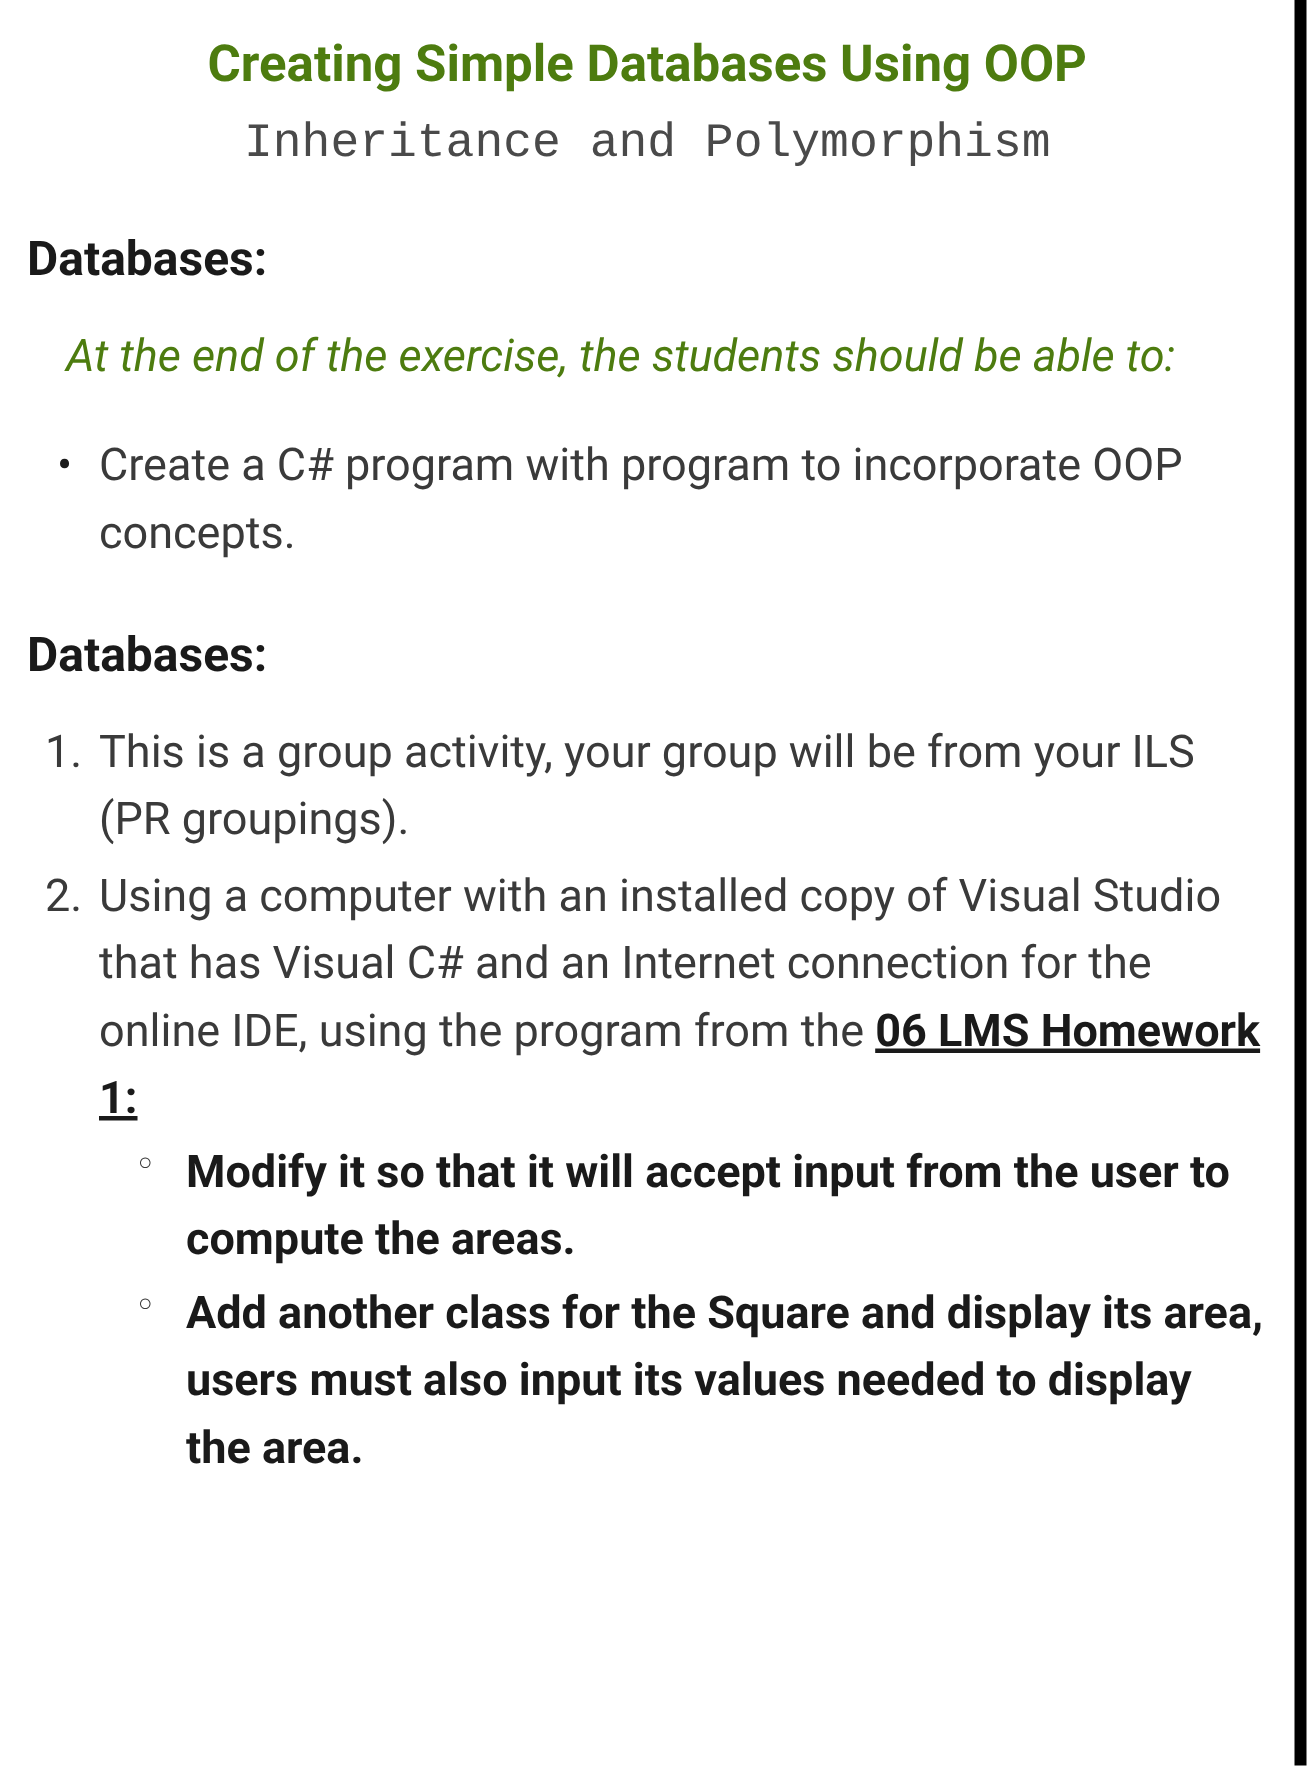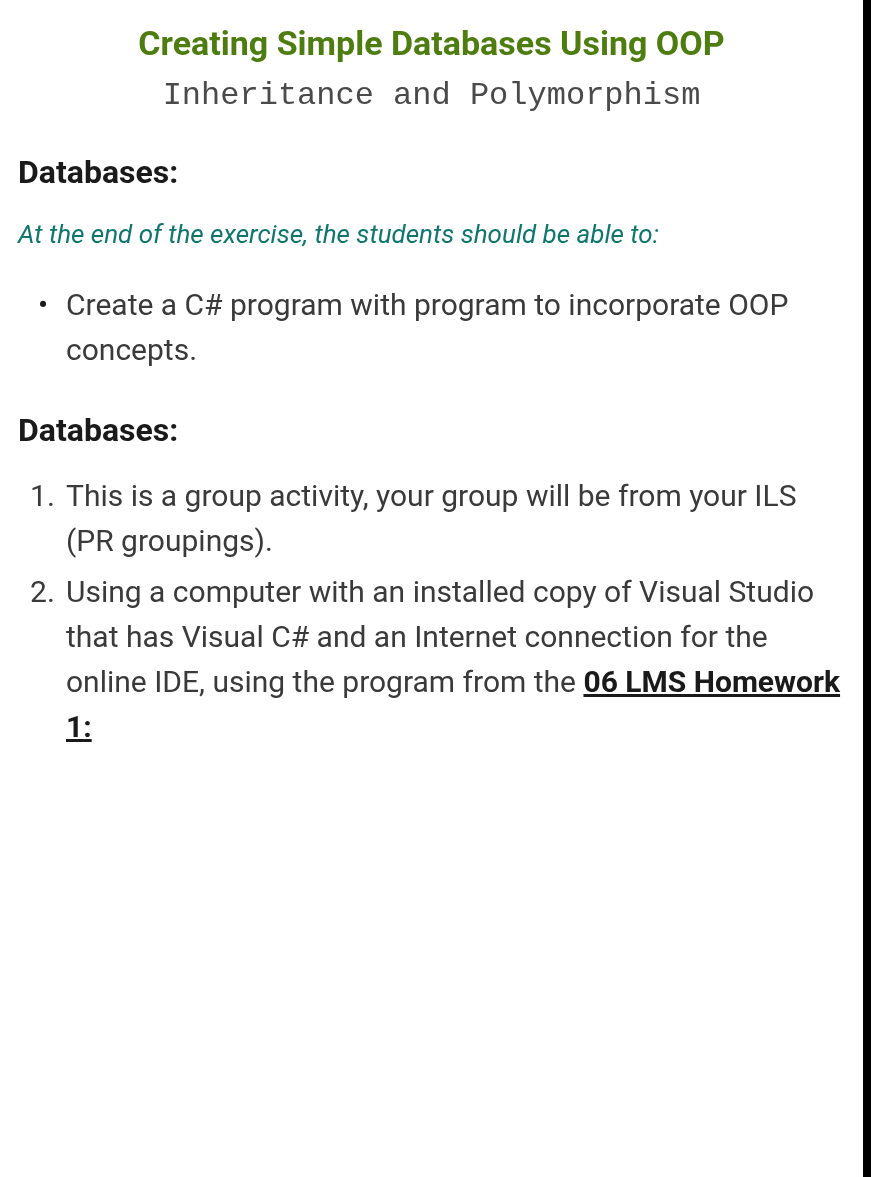--- a/index.html
+++ b/index.html
@@ -33,24 +33,25 @@
       font-family: Liberation Mono, monospace;
     }
     .section-heading {
       font-weight: 700;
       font-size: 32px;
       color: #1a1a1a;
       margin-bottom: 20px;
     }
     .intro-text {
       font-style: italic;
-      font-size: 26px;
-      color: #0f766e;
+      font-size: 30px;
+      color: #4d7c0f;
       margin-bottom: 28px;
       line-height: 1.5;
+      margin-left: 26px;
     }
     ul.bullet-list {
       list-style: none;
       padding-left: 48px;
       margin-bottom: 36px;
     }
     ul.bullet-list li {
       position: relative;
       font-size: 30px;
       color: #3a3a3a;
@@ -123,14 +124,18 @@
 <p class="intro-text">At the end of the exercise, the students should be able to:</p>
 <ul class="bullet-list">
   <li>Create a C# program with program to incorporate OOP concepts.</li>
 </ul>
 
 <h2 class="section-heading">Databases:</h2>
 <ol class="ordered-list">
   <li>This is a group activity, your group will be from your ILS (PR groupings).</li>
   <li>
     <span>Using a computer with an installed copy of Visual Studio that has Visual C# and an Internet connection for the online IDE, using the program from the </span><span class="inline-bold-underline">06 LMS Homework 1:</span>
+    <ul class="sub-list">
+      <li>Modify it so that it will accept input from the user to compute the areas.</li>
+      <li>Add another class for the Square and display its area, users must also input its values needed to display the area.</li>
+    </ul>
   </li>
 </ol>
 
 </body></html>

